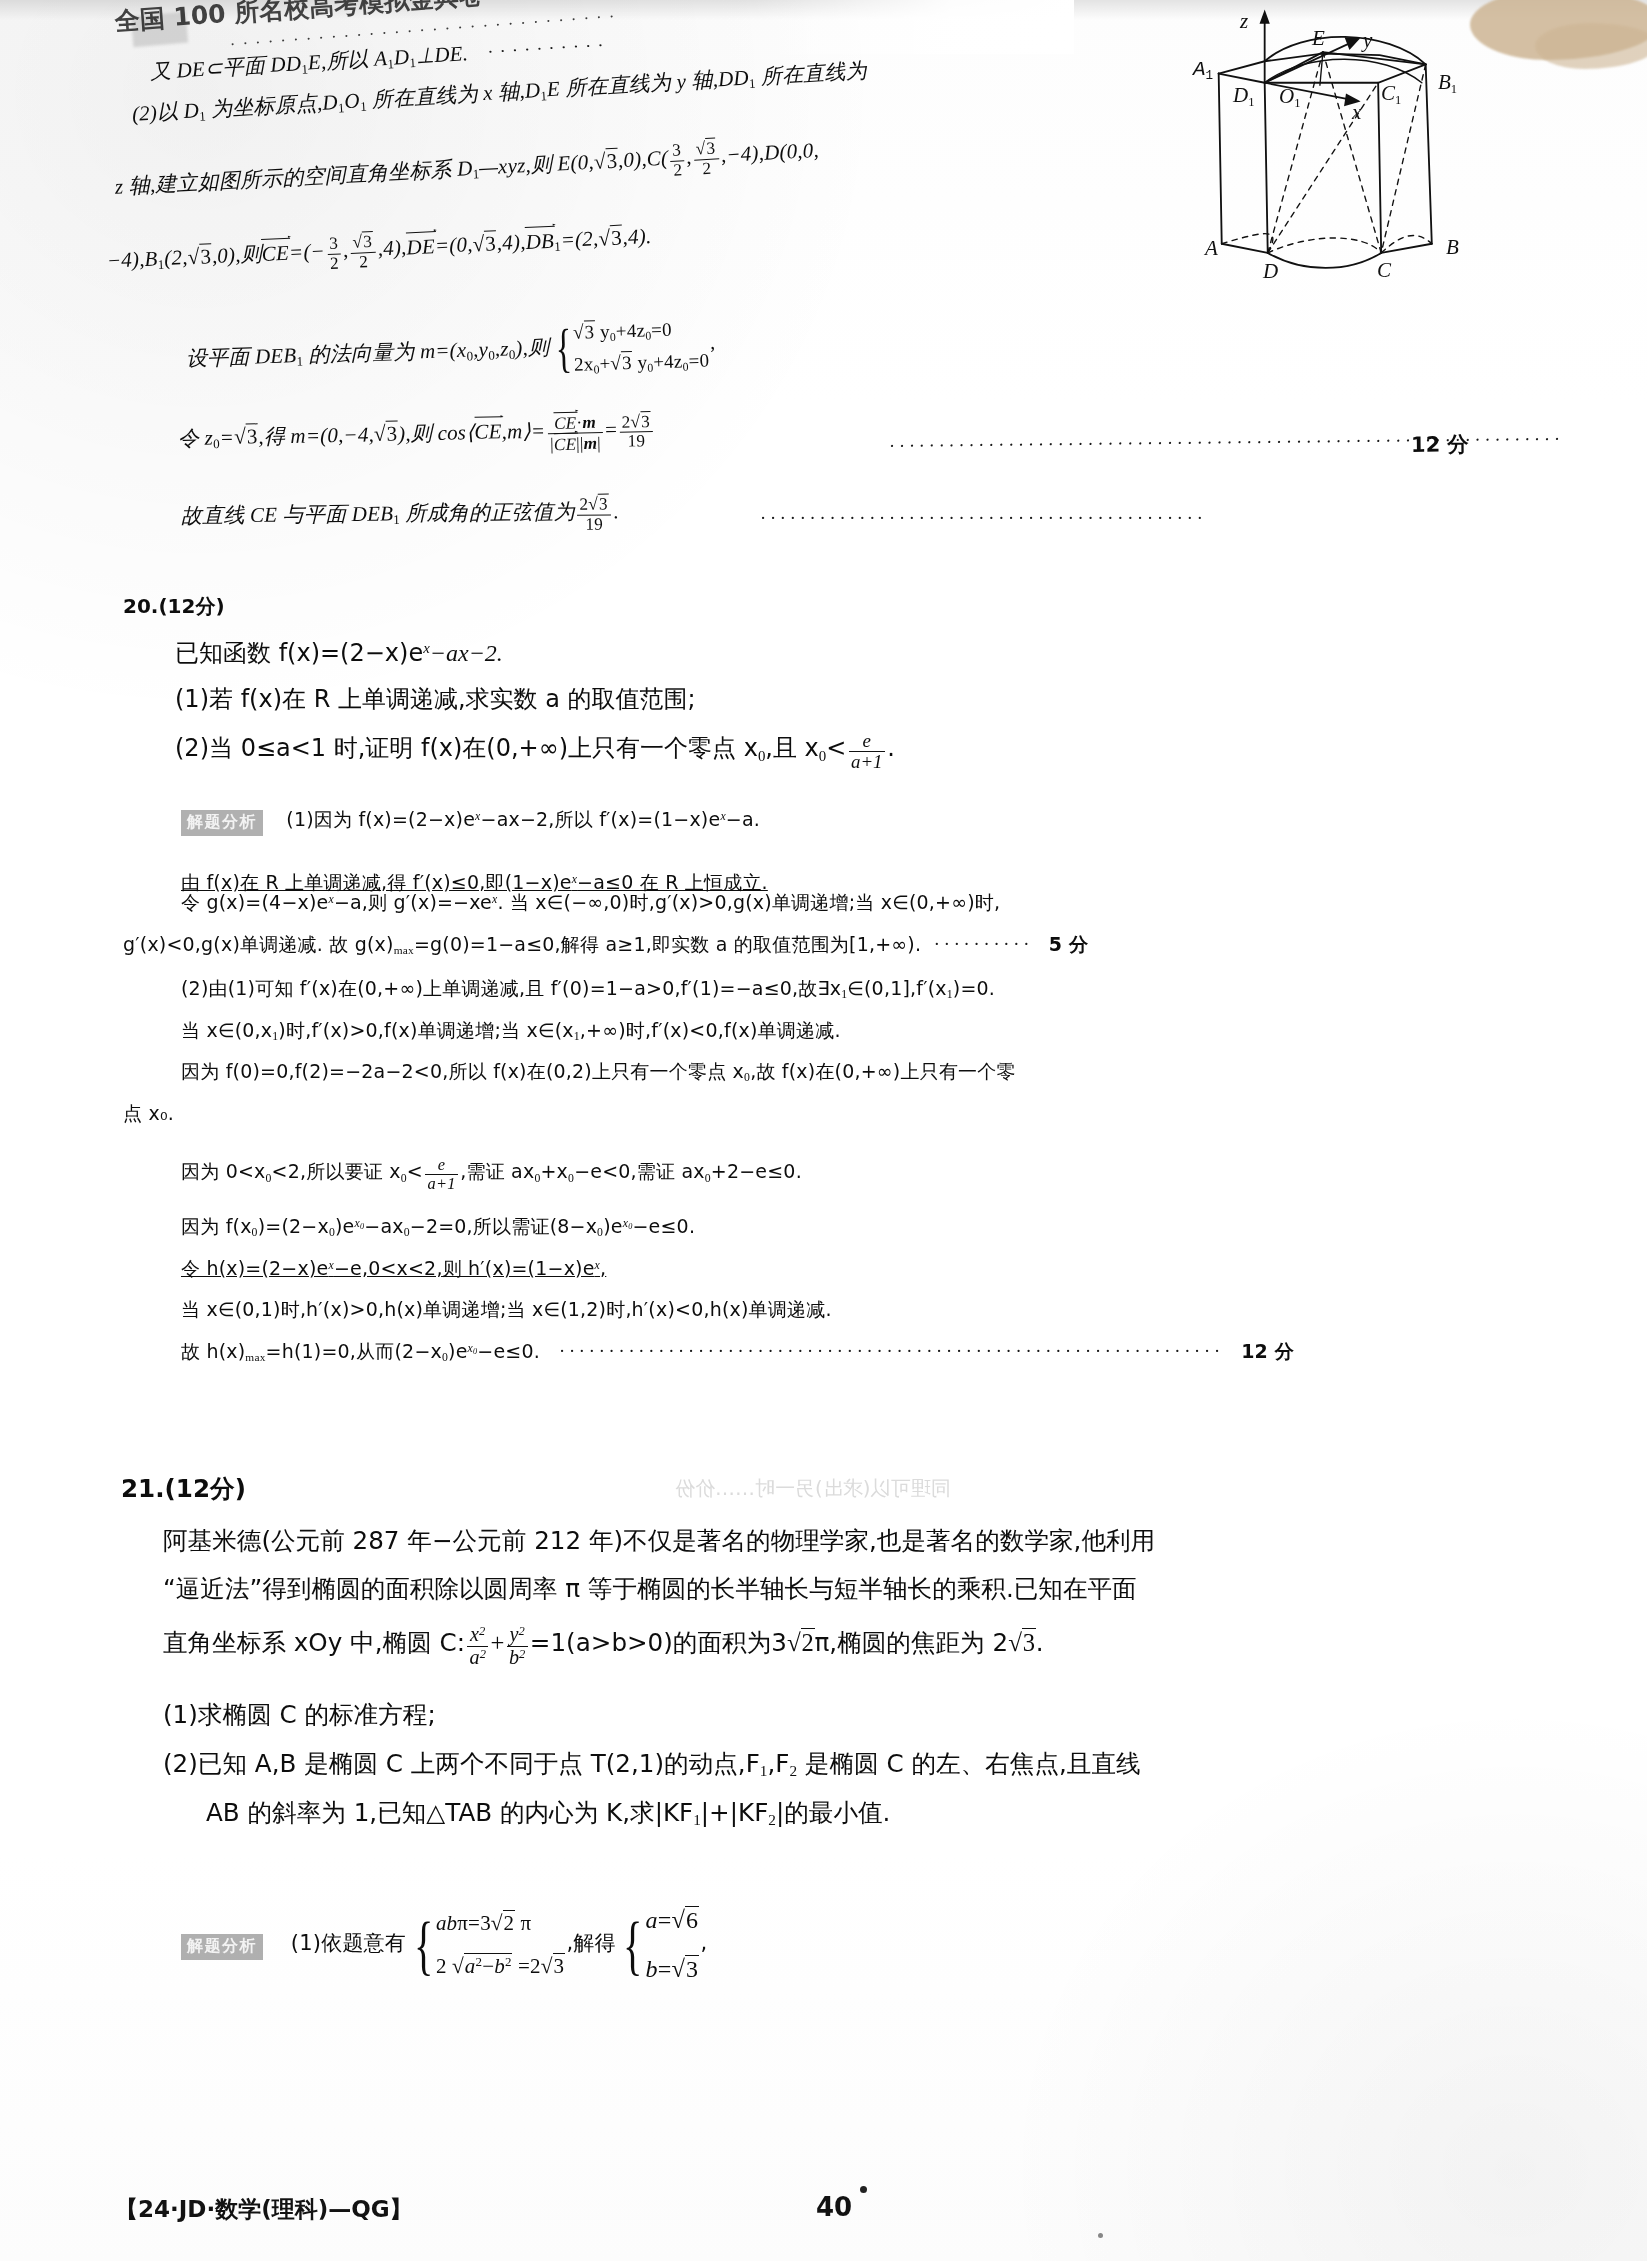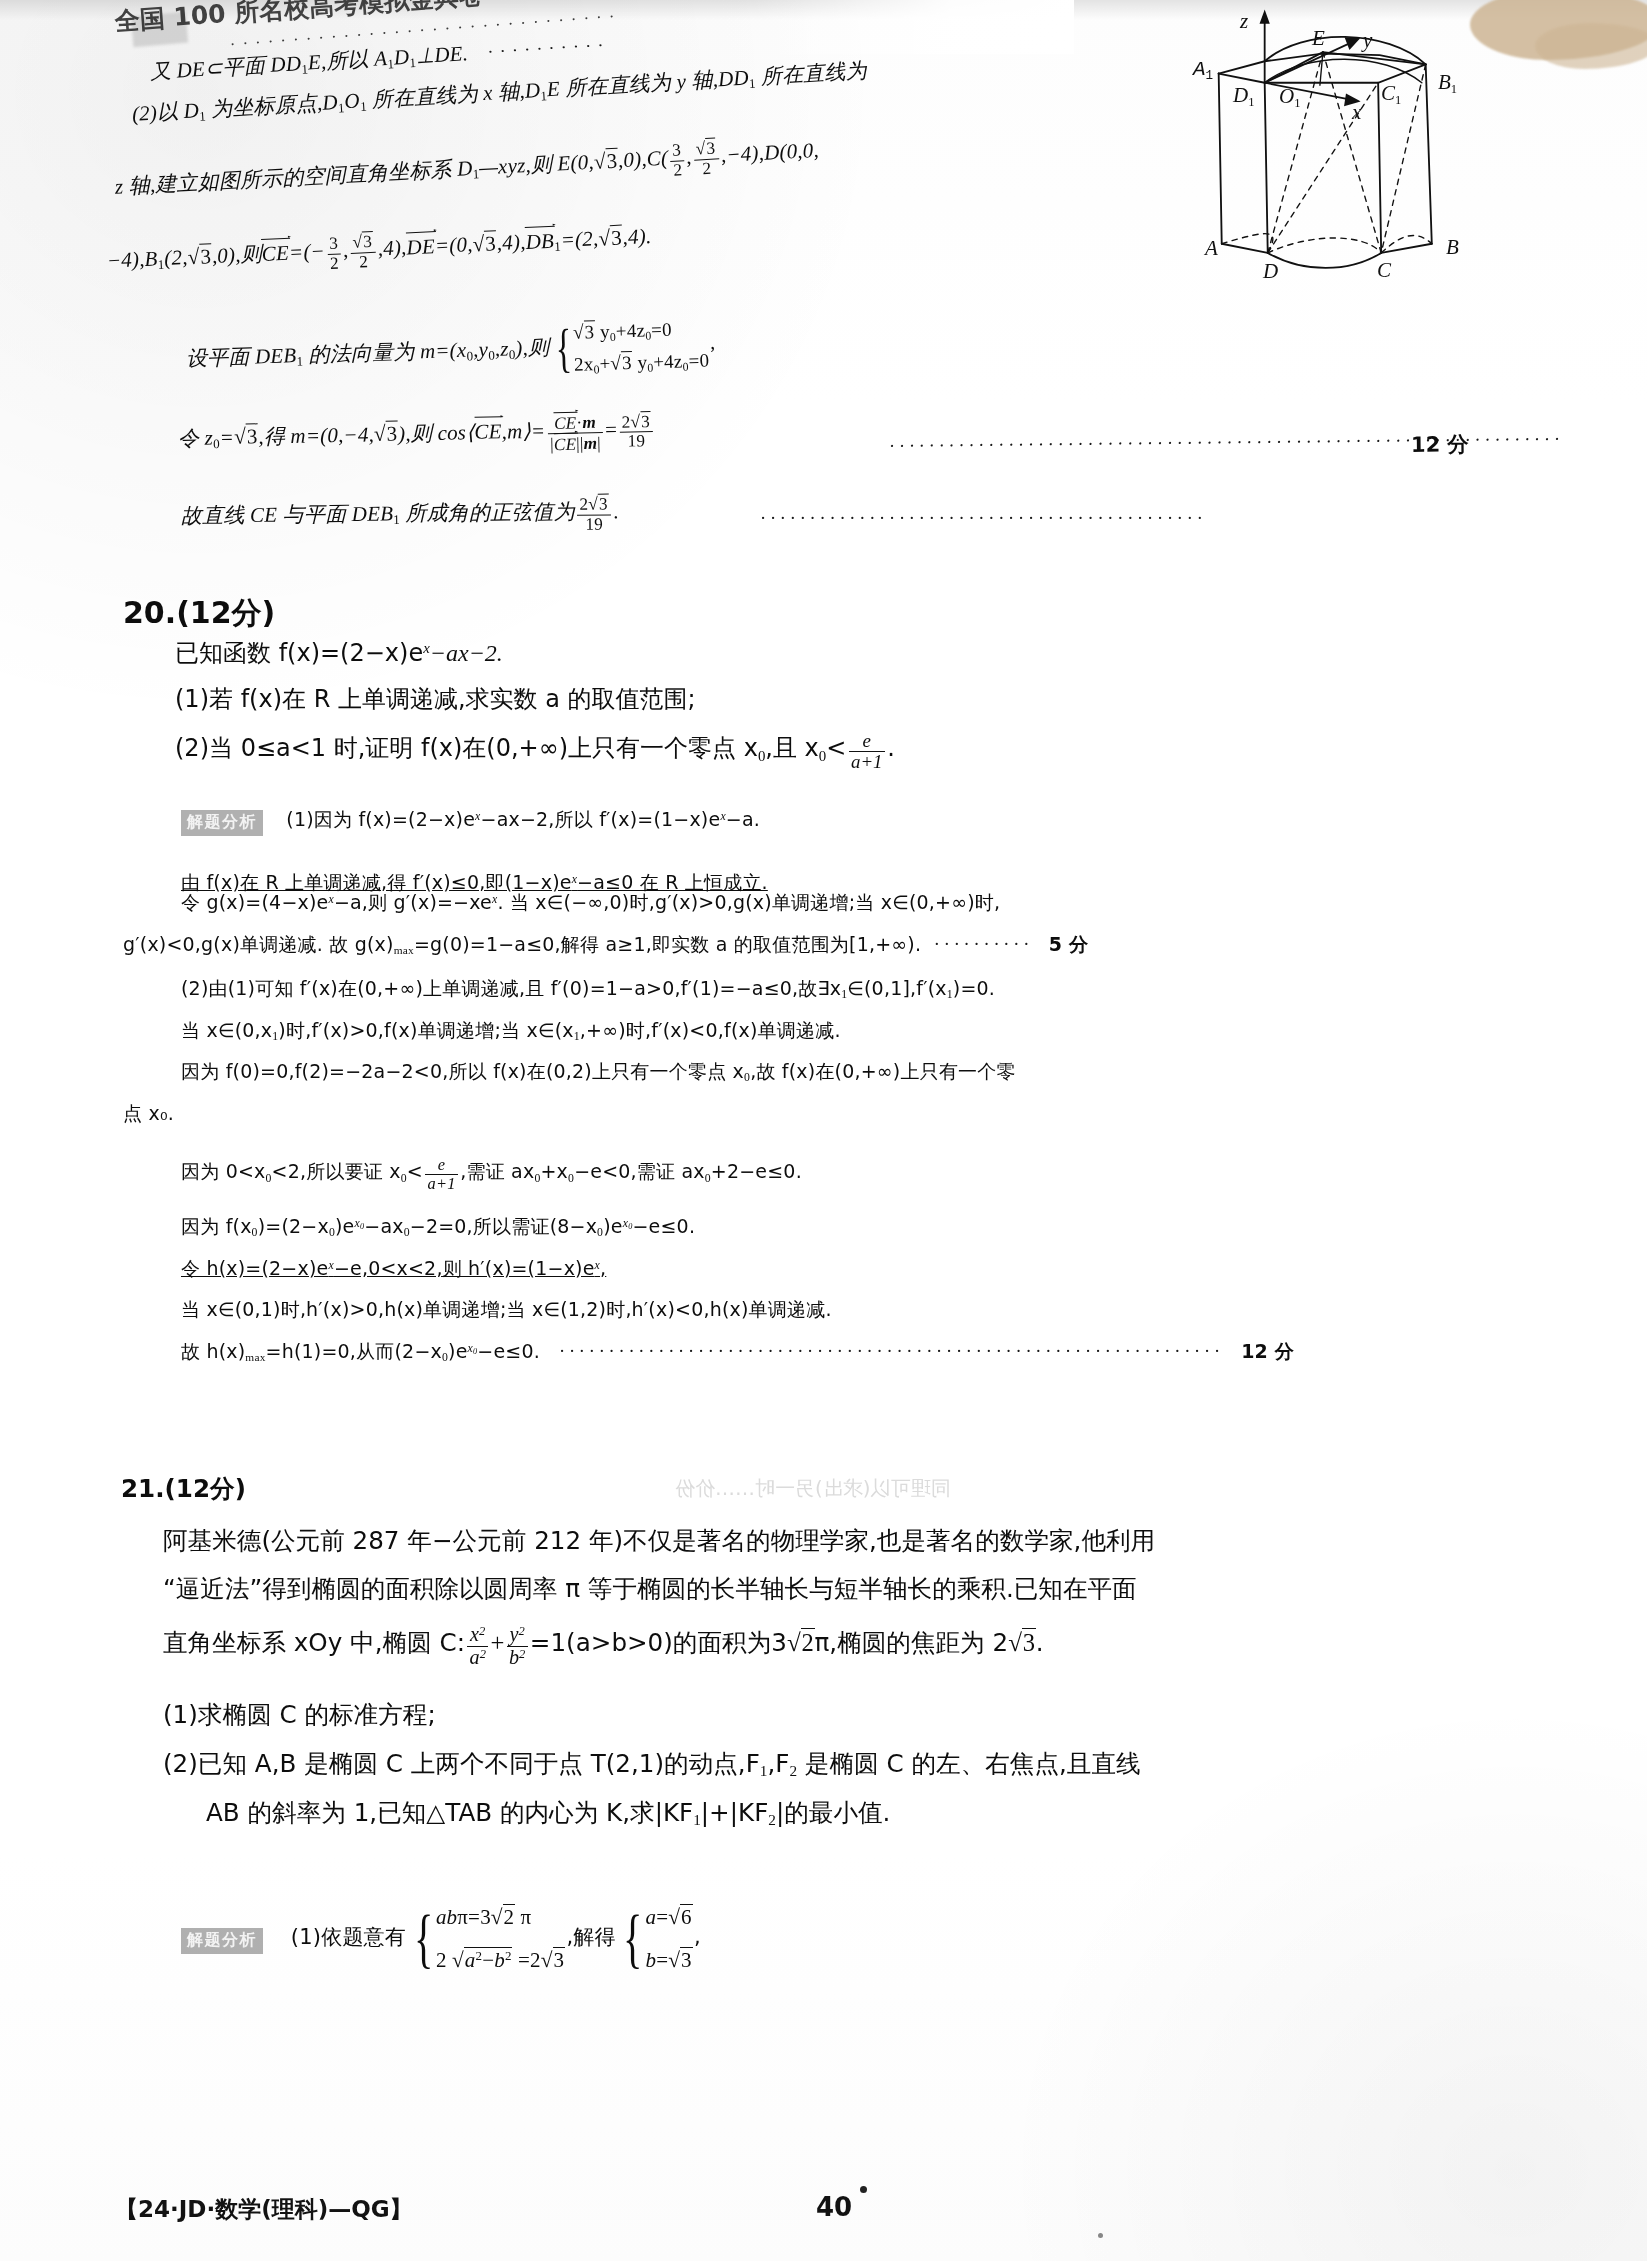--- a/index.html
+++ b/index.html
@@ -34,21 +34,21 @@
   
   .blk{ position:absolute; white-space:nowrap; }
   .ser{ font-family:"Liberation Serif", serif; }
   .cn { font-family:"DejaVu Sans", sans-serif; }
   .it { font-style:italic; }
   .bold{ font-weight:700; }
 
   
   .t-sol  { font-size:19px; letter-spacing:0.2px; }
   .t-stem { font-size:24px; }
-  .t-head { font-size:30px; }
+  .t-head { font-size:20px; }
   .t-small{ font-size:17px; }
 
   
   #hdrwrap{ position:absolute; left:0; top:0; width:1647px; height:583px; }
   #hdrwrap .blk{ transform-origin:left center; }
 
   
   #wm{
     position:absolute; left:115px; top:4.6px;
     font-family:"DejaVu Sans", sans-serif;
@@ -352,21 +352,21 @@
   <span class="badge">解题分析</span>
   <span class="t-sol" style="margin-left:24.6px;font-size:21px;">
     <span class="cn">(1)依题意有</span><span class="sys">
         <span class="brace" style="font-size:3.1em;">{</span>
         <span class="rows" style="font-size:21px;line-height:2.0;">
           <div><span class="ser it">ab</span>π=3<span class="sq"><span class="rad">√</span><span class="rbody">2</span></span>&nbsp;π</div>
           <div>2&nbsp;<span class="sq"><span class="rad">√</span><span class="rbody"><span class="ser it">a</span><sup>2</sup>−<span class="ser it">b</span><sup>2</sup></span></span>&nbsp;=2<span class="sq"><span class="rad">√</span><span class="rbody">3</span></span></div>
         </span>
       </span><span class="cn">,解得</span><span class="sys">
         <span class="brace" style="font-size:3.1em;">{</span>
-        <span class="rows" style="font-size:21px;line-height:2.0;">
+        <span class="rows" style="font-size:24px;line-height:2.0;">
           <div><span class="ser it">a</span>=<span class="sq"><span class="rad">√</span><span class="rbody">6</span></span></div>
           <div><span class="ser it">b</span>=<span class="sq"><span class="rad">√</span><span class="rbody">3</span></span></div>
         </span>
       </span><span class="cn">,</span>
   </span>
 </div>
 
 <div id="footer">
   <div class="fl" style="left:115px;top:24.6px;">【24·JD·数学(理科)—QG】</div>
   <div class="fl" style="left:816px;top:23px;font-size:26px;">40</div>

